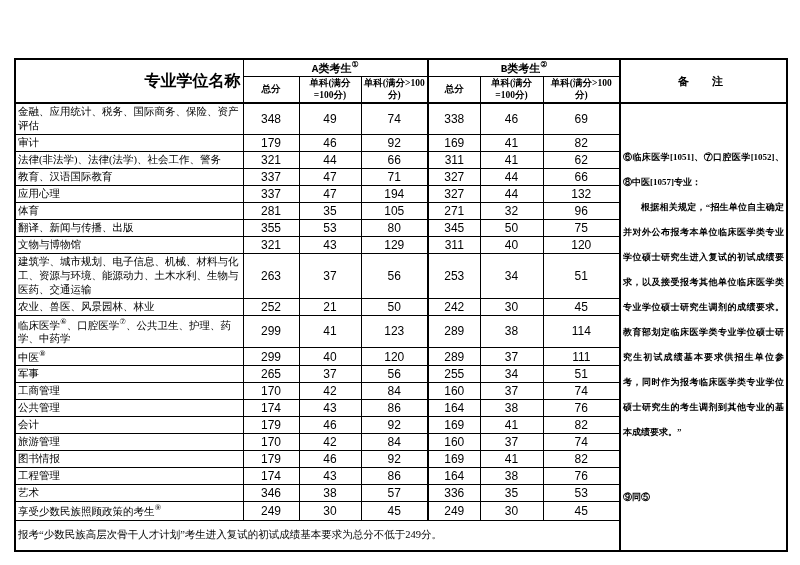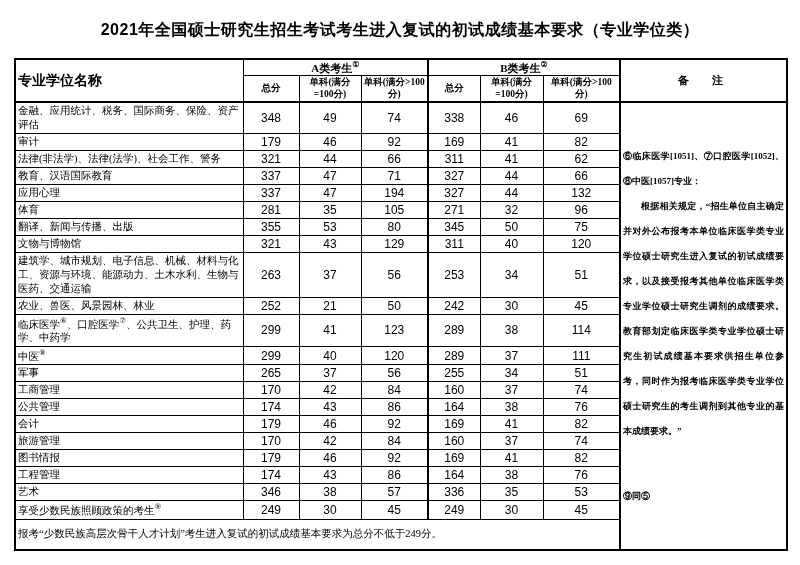--- a/index.html
+++ b/index.html
@@ -33,27 +33,27 @@
   }
   .score-table td {
     border: 1px solid #000;
     padding: 1px 2px;
     vertical-align: middle;
     overflow: hidden;
   }
   .heavy-left   { border-left: 2px solid #000 !important; }
   .heavy-bottom { border-bottom: 2px solid #000 !important; }
 
-  tr.group-row td { height: 16px; }
+  tr.group-row td { height: 16px; font-family: Liberation Mono, monospace; }
   tr.sub-row td   { height: 25px; }
 
   .name-header {
-    text-align: left;
-    font-weight: bold;
-    font-size: 14px;
+    text-align: right;
+    font-weight: bold;
+    font-size: 16px;
   }
   .group-cell {
     text-align: center;
     font-weight: bold;
     font-size: 11px;
     line-height: 1;
   }
   .group-cell sup { font-size: 8px; }
   .sub-cell {
     text-align: center;
@@ -100,21 +100,20 @@
     font-size: 10.5px;
     height: 31px;
     padding: 3px 2px 3px 3px;
   }
 </style>
 </head>
 <body>
 
 <div class="page">
 
-  <div class="doc-title">2021年全国硕士研究生招生考试考生进入复试的初试成绩基本要求（专业学位类）</div>
 
   <table class="score-table">
     <colgroup>
       <col style="width:228px">
       <col style="width:56px">
       <col style="width:62px">
       <col style="width:67px">
       <col style="width:52px">
       <col style="width:63px">
       <col style="width:77px">

